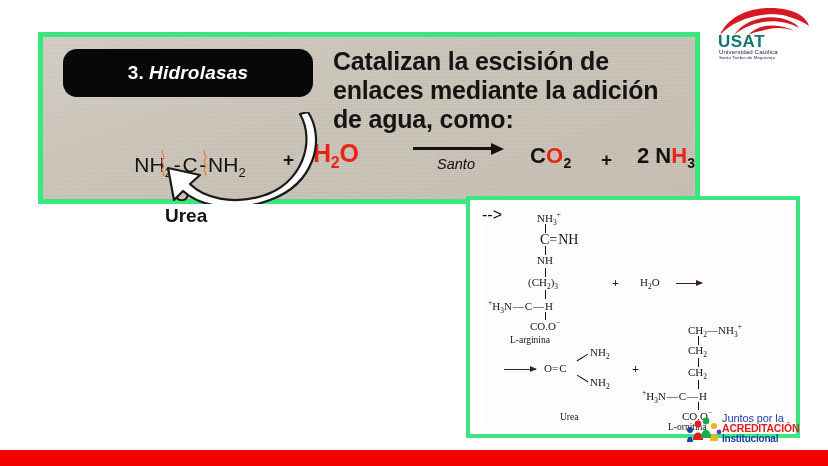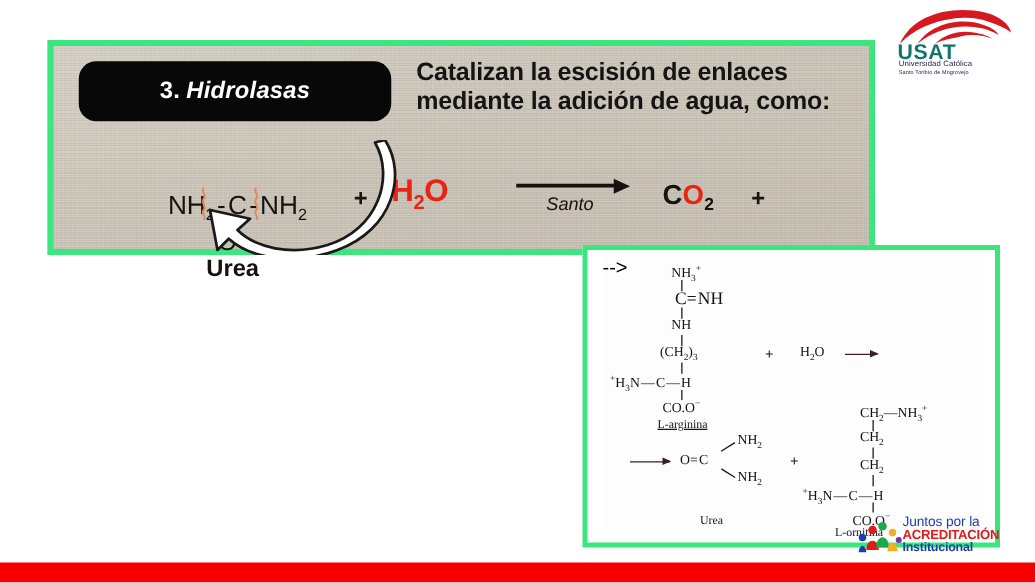--- a/index.html
+++ b/index.html
@@ -41,21 +41,21 @@
     display:flex;align-items:center;justify-content:center;
   }
   .title-pill span{
     color:#ffffff;font-size:19px;font-weight:bold;font-style:italic;letter-spacing:.2px;
   }
   .title-pill .num{font-style:normal;margin-right:5px;}
 
   
   .head-text{
     position:absolute;left:290px;top:10px;width:360px;
-    font-size:20px;font-weight:bold;color:#141414;line-height:1.16;letter-spacing:-.2px;
+    font-size:25px;font-weight:bold;color:#141414;line-height:1.16;letter-spacing:-.2px;
   }
 
   
   .eq{position:absolute;left:0;top:96px;width:100%;height:76px;}
 
   .urea-mol{position:absolute;left:72px;top:20px;width:150px;height:60px;text-align:center;}
   .mol-line{font-size:21px;color:#15120f;white-space:nowrap;letter-spacing:0px;}
   .mol-line sub{font-size:13px;}
   .dbond{position:absolute;left:64px;top:21px;font-size:13px;color:#15120f;line-height:1;letter-spacing:-1px;}
   .o-atom{position:absolute;left:59px;top:30px;font-size:20px;color:#15120f;}
@@ -168,20 +168,23 @@
       <div class="arrow-line"></div>
       <div class="ureasa">Santo</div>
     </div>
 
     <div class="co2">
       <span>C</span><span class="red">O</span><sub>2</sub>
     </div>
 
     <div class="plus2">+</div>
 
+    <div class="nh3">
+      <span>2 N</span><span class="red">H</span><sub>3</sub>
+    </div>
   </div>
 </div>
 
 <svg class="curve-arrow" viewBox="0 0 170 92">
   <path d="M150 2 C166 30 152 72 112 84 C82 93 54 86 40 72
            L50 63 L18 56 L24 88 L33 79
            C52 96 88 100 120 88 C164 72 176 28 158 0 Z" fill="#ffffff" stroke="#1a1a1a" stroke-width="2.2" stroke-linejoin="round"></path>
 </svg>
 
 <div class="inset-panel">
@@ -192,21 +195,21 @@
     <div class="vb" style="left:63px;top:18px;height:9px;"></div>
     <div class="ch" style="left:58px;top:26px;font-size:14px;"><span>C</span><span style="letter-spacing:1px;">=</span><span>NH</span></div>
     <div class="vb" style="left:63px;top:40px;height:9px;"></div>
     <div class="ch" style="left:55px;top:48px;font-size:11px;"><span>NH</span></div>
     <div class="vb" style="left:63px;top:62px;height:9px;"></div>
     <div class="ch" style="left:46px;top:70px;font-size:11px;"><span>(CH</span><sub>2</sub><span>)</span><sub>3</sub></div>
     <div class="vb" style="left:63px;top:84px;height:9px;"></div>
     <div class="ch" style="left:6px;top:92px;font-size:11px;"><sup>+</sup><span>H</span><sub>3</sub><span>N</span><span> — </span><span>C</span><span> — </span><span>H</span></div>
     <div class="vb" style="left:63px;top:106px;height:8px;"></div>
     <div class="ch" style="left:48px;top:112px;font-size:11px;"><span>CO.O</span><sup>−</sup></div>
-    <div class="lbl" style="left:44px;top:129px;text-decoration:underline;">L-arginina</div>
+    <div class="lbl" style="left:28px;top:129px;">L-arginina</div>
 
      --&gt;
     <div class="ch" style="left:130px;top:70px;font-size:12px;font-weight:bold;">+</div>
     <div class="ch" style="left:158px;top:70px;font-size:11px;"><span>H</span><sub>2</sub><span>O</span></div>
     <div class="rxn-arrow" style="left:194px;top:77px;width:26px;"></div>
 
     
     <div class="rxn-arrow" style="left:22px;top:163px;width:32px;"></div>
     <div class="ch" style="left:62px;top:156px;font-size:11px;"><span>O</span><span style="letter-spacing:1px;">=</span><span>C</span></div>
     <div class="hb" style="left:94px;top:151px;width:13px;transform:rotate(-32deg);"></div>

